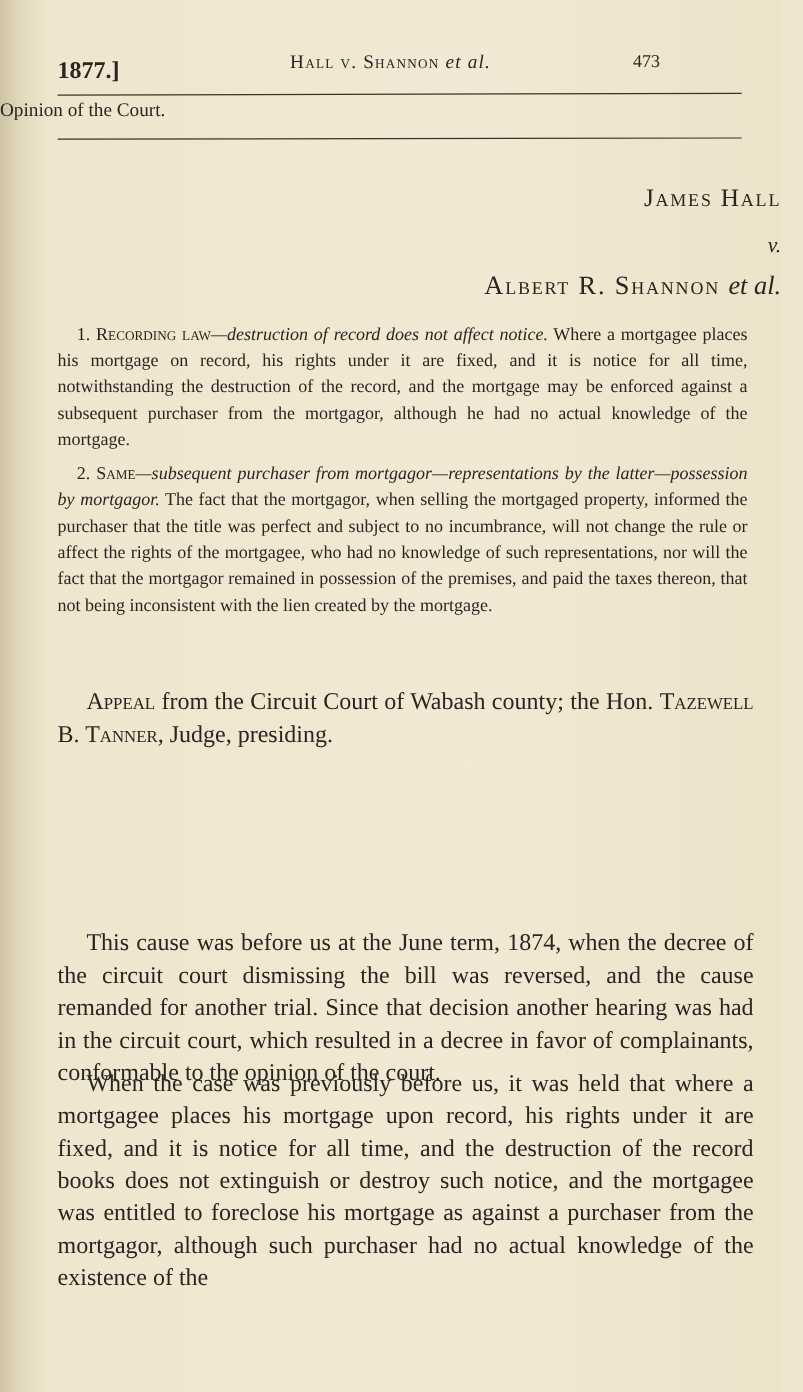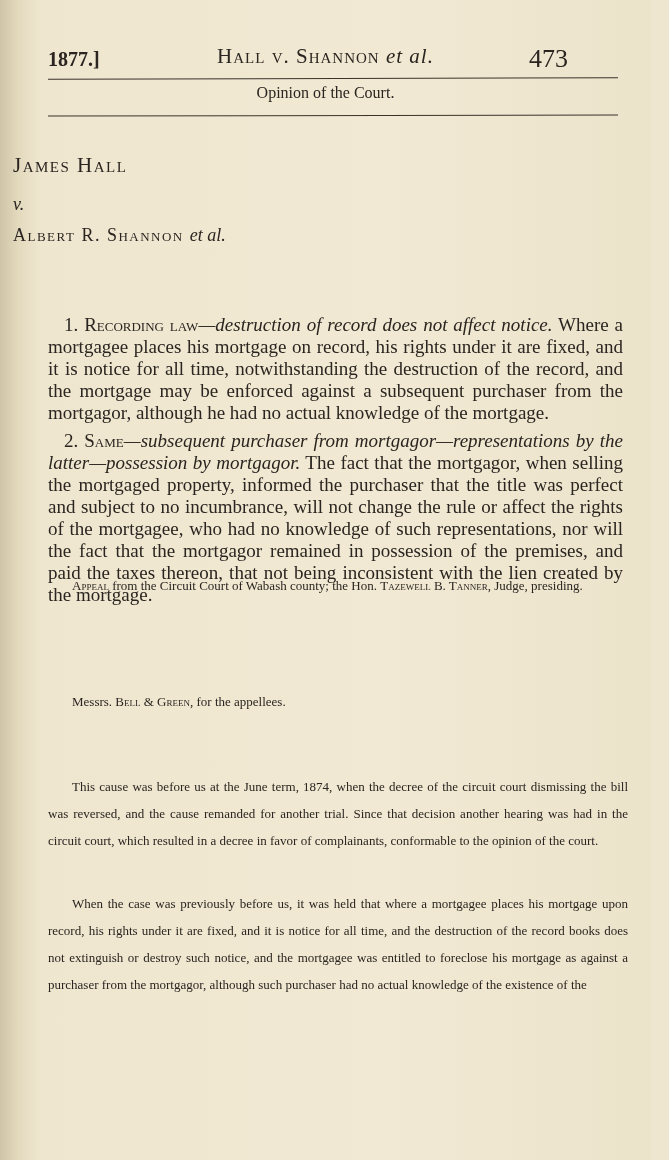--- a/index.html
+++ b/index.html
@@ -11,41 +11,41 @@
     }
     .page {
       position: relative; width: 651px; height: 1160px;
       background:
         linear-gradient(to right, #cfc4a8 0px, #e3d9bd 18px, #efe6cf 40px, #f1e9d3 60%, #ece3cb 100%);
     }
     .running-head {
       position: absolute; top: 40px; left: 48px; right: 48px; height: 30px;
     }
     .rh-year { position: absolute; left: 0; top: 8px; font-size: 20px; font-weight: bold; }
-    .rh-title { position: absolute; left: 0; right: 0; top: 4px; text-align: center; font-size: 21px; letter-spacing: 1px; font-variant: small-caps; }
+    .rh-title { position: absolute; left: 0; right: 0; top: 4px; text-align: center; font-size: 16px; letter-spacing: 1px; font-variant: small-caps; }
     .rh-title i { font-variant: normal; }
-    .rh-page { position: absolute; right: 35px; top: 4px; font-size: 26px; }
+    .rh-page { position: absolute; right: 53px; top: 4px; font-size: 15px; }
     .rule { position: absolute; left: 48px; width: 570px; height: 0; border-top: 1.5px solid #3a332b; }
     .rule1 { top: 78px; transform: rotate(-0.15deg); }
     .rule2 { top: 115px; transform: rotate(-0.1deg); }
-    .section-head { position: absolute; top: 84px; left: 0; right: 0; text-align: center; font-size: 16px; }
-    .caption { position: absolute; left: 13px; right: 0; text-align: left; }
+    .section-head { position: absolute; top: 84px; left: 0; right: 0; text-align: left; font-size: 16px; }
+    .caption { position: absolute; left: 0; right: 0; text-align: right; }
     .cap1 { top: 153px; font-size: 21px; font-variant: small-caps; letter-spacing: 1.5px; }
     .cap2 { top: 194px; font-size: 18px; font-style: italic; }
-    .cap3 { top: 225px; font-size: 18px; font-variant: small-caps; letter-spacing: 1.5px; }
+    .cap3 { top: 225px; font-size: 22px; font-variant: small-caps; letter-spacing: 1.5px; }
     .cap3 i { font-variant: normal; letter-spacing: 0; }
     .syllabus {
-      position: absolute; left: 48px; width: 575px; font-size: 19px; line-height: 22px; text-align: justify; margin-top: 46px;
+      position: absolute; left: 48px; width: 575px; font-size: 15px; line-height: 22px; text-align: justify;
     }
     .syl1 { top: 268px; }
     .syl2 { top: 384px; }
     .syllabus p { margin: 0; text-indent: 16px; }
     .sc { font-variant: small-caps; }
     .body {
-      position: absolute; left: 48px; width: 580px; font-size: 13px; line-height: 27px; text-align: justify;
+      position: absolute; left: 48px; width: 580px; font-size: 20px; line-height: 27px; text-align: justify;
     }
     .body p { margin: 0; text-indent: 24px; }
     .appeal { top: 572px; }
     .counsel1 { top: 646px; }
     .counsel2 { top: 688px; }
     .deliver { top: 731px; }
     .para1 { top: 773px; }
     .para2 { top: 890px; }
   </style>
 </head>
@@ -85,23 +85,20 @@
       <span>2.</span>
       <span class="sc">Same</span><i>—subsequent purchaser from mortgagor—representations by the latter—possession by mortgagor.</i><span> The fact that the mortgagor, when selling the mortgaged property, informed the purchaser that the title was perfect and subject to no incumbrance, will not change the rule or affect the rights of the mortgagee, who had no knowledge of such representations, nor will the fact that the mortgagor remained in possession of the premises, and paid the taxes thereon, that not being inconsistent with the lien created by the mortgage.</span>
     </p>
   </div>
 
   <div class="body appeal">
     <p><span class="sc">Appeal</span><span> from the Circuit Court of Wabash county; the Hon. </span><span class="sc">Tazewell B. Tanner</span><span>, Judge, presiding.</span></p>
   </div>
 
 
-  <div class="body counsel2">
-    <p><span>Messrs. </span><span class="sc">Bell &amp; Green</span><span>, for the appellees.</span></p>
-  </div>
 
 
   <div class="body para1">
     <p>This cause was before us at the June term, 1874, when the decree of the circuit court dismissing the bill was reversed, and the cause remanded for another trial. Since that decision another hearing was had in the circuit court, which resulted in a decree in favor of complainants, conformable to the opinion of the court.</p>
   </div>
 
   <div class="body para2">
     <p>When the case was previously before us, it was held that where a mortgagee places his mortgage upon record, his rights under it are fixed, and it is notice for all time, and the destruction of the record books does not extinguish or destroy such notice, and the mortgagee was entitled to foreclose his mortgage as against a purchaser from the mortgagor, although such purchaser had no actual knowledge of the existence of the</p>
   </div>
 

